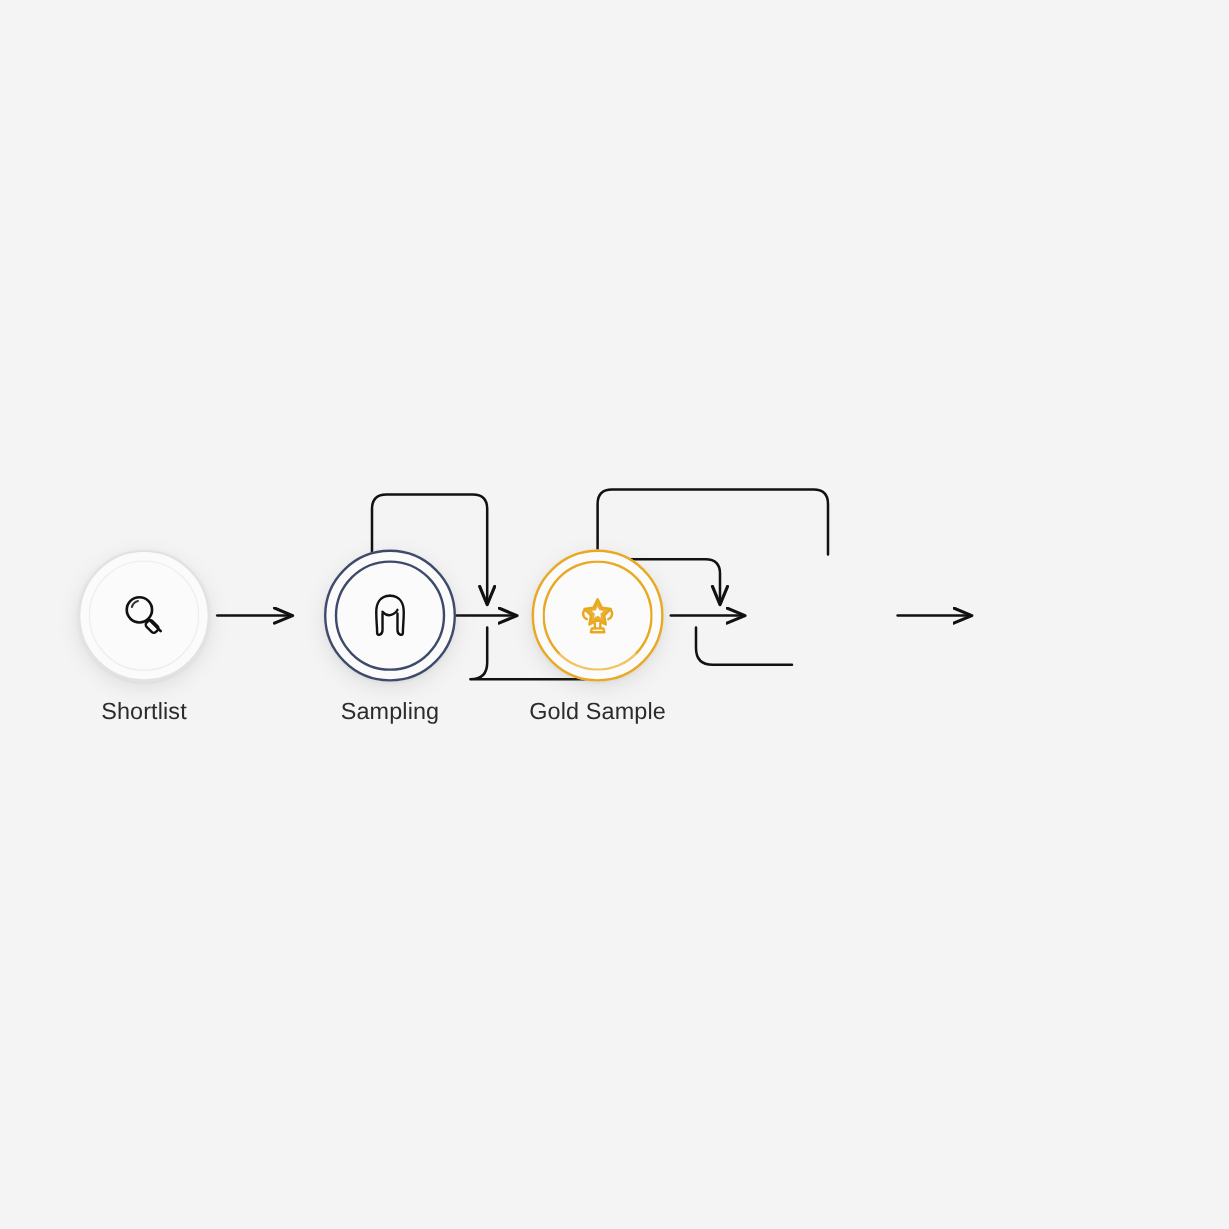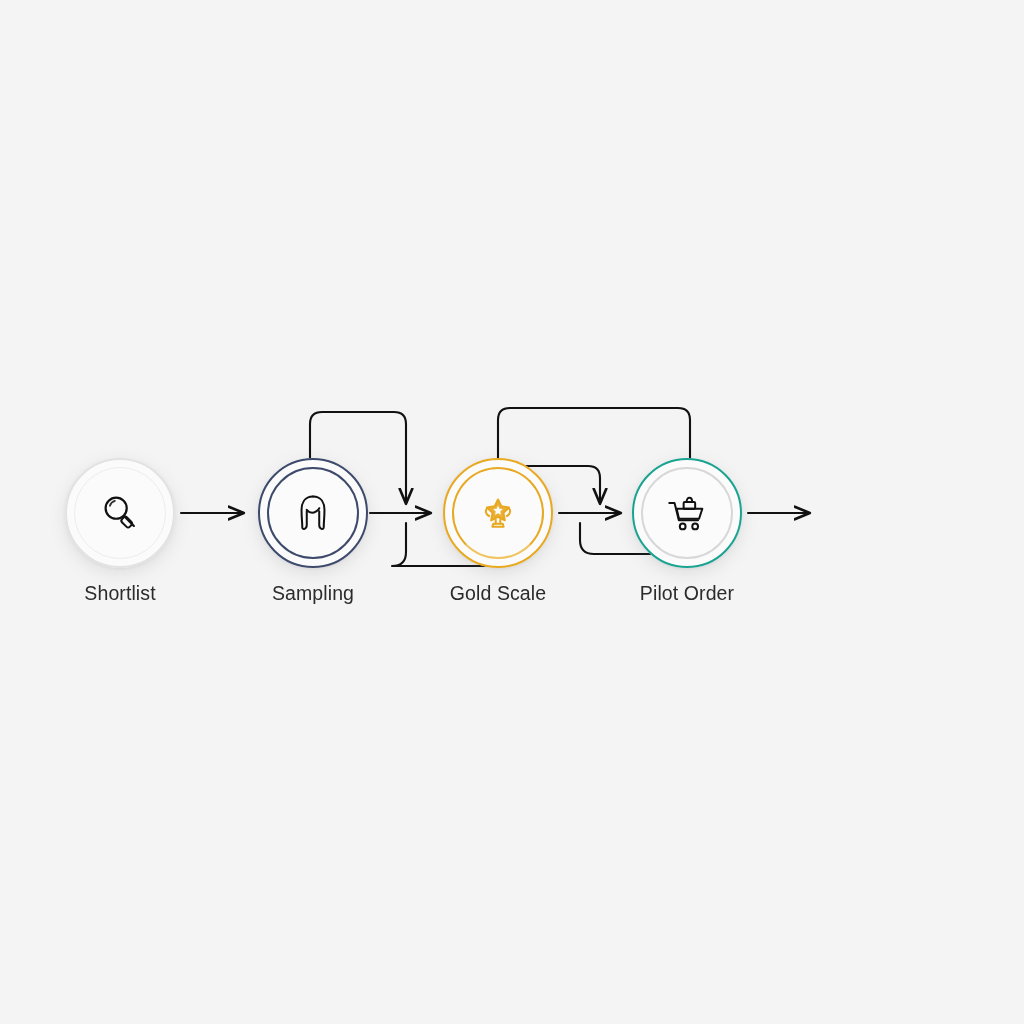--- a/index.html
+++ b/index.html
@@ -121,21 +121,21 @@
           <circle cx="20" cy="19" r="11"></circle>
           <path d="M13.5,16.5 a7.4,7.4 0 0 1 5.2,-5.2" stroke-width="1.9" opacity="0.85"></path>
           <path d="M28.2,27.2 L38.5,37.5"></path>
           <rect x="27.4" y="27.8" width="7.2" height="11.4" rx="2.6" transform="rotate(-45 31 33.5)" stroke-width="2.1"></rect>
         </svg>
       </div>
     </div>
     <div class="node-label">Shortlist</div>
   </div>
 
-  <div class="node" style="left:238px; top:458px;text-align:center;">
+  <div class="node" style="left:250px; top:458px;text-align:center;">
     <div class="node-disc">
       <div class="ring ring-outer" style="border:2.4px solid #3d4a6b;"></div>
       <div class="ring ring-inner" style="border:2.2px solid #3d4a6b;"></div>
       <div class="node-icon">
         <svg viewBox="0 0 48 48" width="44" height="44" fill="none" stroke="#111111" stroke-width="2.2" stroke-linecap="round" stroke-linejoin="round">
           <path d="M24,6 C14.5,6 11.5,13.5 11.5,21 C11.5,29 12.3,34 12.3,39.5
                    C12.3,41 13.3,41.8 14.8,41.3 C16.4,40.8 17.2,39.4 17.2,37.2
                    L17.2,22"></path>
           <path d="M24,6 C33.5,6 36.5,13.5 36.5,21 C36.5,29 35.7,34 35.7,39.5
                    C35.7,41 34.7,41.8 33.2,41.3 C31.6,40.8 30.8,39.4 30.8,37.2
@@ -157,35 +157,18 @@
                    L24,28.3 L16.2,32.4 L17.7,23.8 L11.4,17.7 L20.1,16.4 Z" fill="#e8a820" fill-opacity="0.9"></path>
           <path d="M24,15.5 L25.6,19 L29.4,19.5 L26.6,22.2 L27.3,26
                    L24,24.2 L20.7,26 L21.4,22.2 L18.6,19.5 L22.4,19 Z" fill="#fbfbfb" stroke="none"></path>
           <path d="M12.2,18.5 C9.2,20 9.4,25.4 13.8,27.4"></path>
           <path d="M35.8,18.5 C38.8,20 38.6,25.4 34.2,27.4"></path>
           <path d="M21.4,31.6 L21.4,36.2 M26.6,31.6 L26.6,36.2"></path>
           <path d="M17.6,39.8 L30.4,39.8 L29.4,36.2 L18.6,36.2 Z"></path>
         </svg>
       </div>
     </div>
-    <div class="node-label">Gold Scale</div>
+    <div class="node-label">Gold Sample</div>
   </div>
 
-  <div class="node" style="left:612px; top:458px;">
-    <div class="node-disc">
-      <div class="ring ring-outer" style="border:2.6px solid #1aa391;"></div>
-      <div class="ring ring-inner" style="border:2px solid #d8d8d8;"></div>
-      <div class="node-icon">
-        <svg viewBox="0 0 48 48" width="46" height="46" fill="none" stroke="#111111" stroke-width="2.1" stroke-linecap="round" stroke-linejoin="round">
-          <path d="M5.5,13.5 L11,13.5 L15.5,31.5 L35.5,31.5"></path>
-          <path d="M13.2,19.5 L40,19.5 L36.6,30 L15.6,30 Z"></path>
-          <rect x="20.5" y="12.5" width="12" height="7.2" rx="1.2"></rect>
-          <path d="M23.6,12.5 C23.6,9.6 25.1,8.2 26.5,8.2 C27.9,8.2 29.4,9.6 29.4,12.5"></path>
-          <circle cx="19.5" cy="38" r="3"></circle>
-          <circle cx="32.5" cy="38" r="3"></circle>
-        </svg>
-      </div>
-    </div>
-    <div class="node-label">Pilot Order</div>
-  </div>
 
 
 </div>
 
 </body></html>

